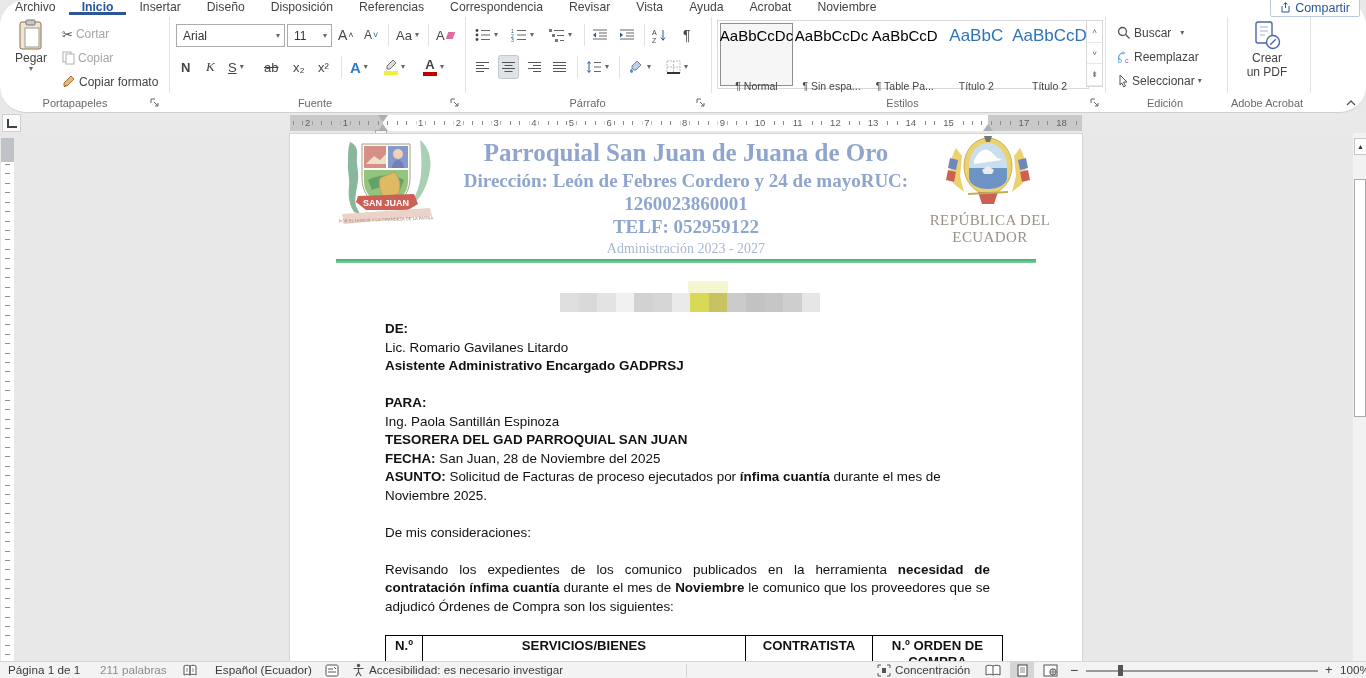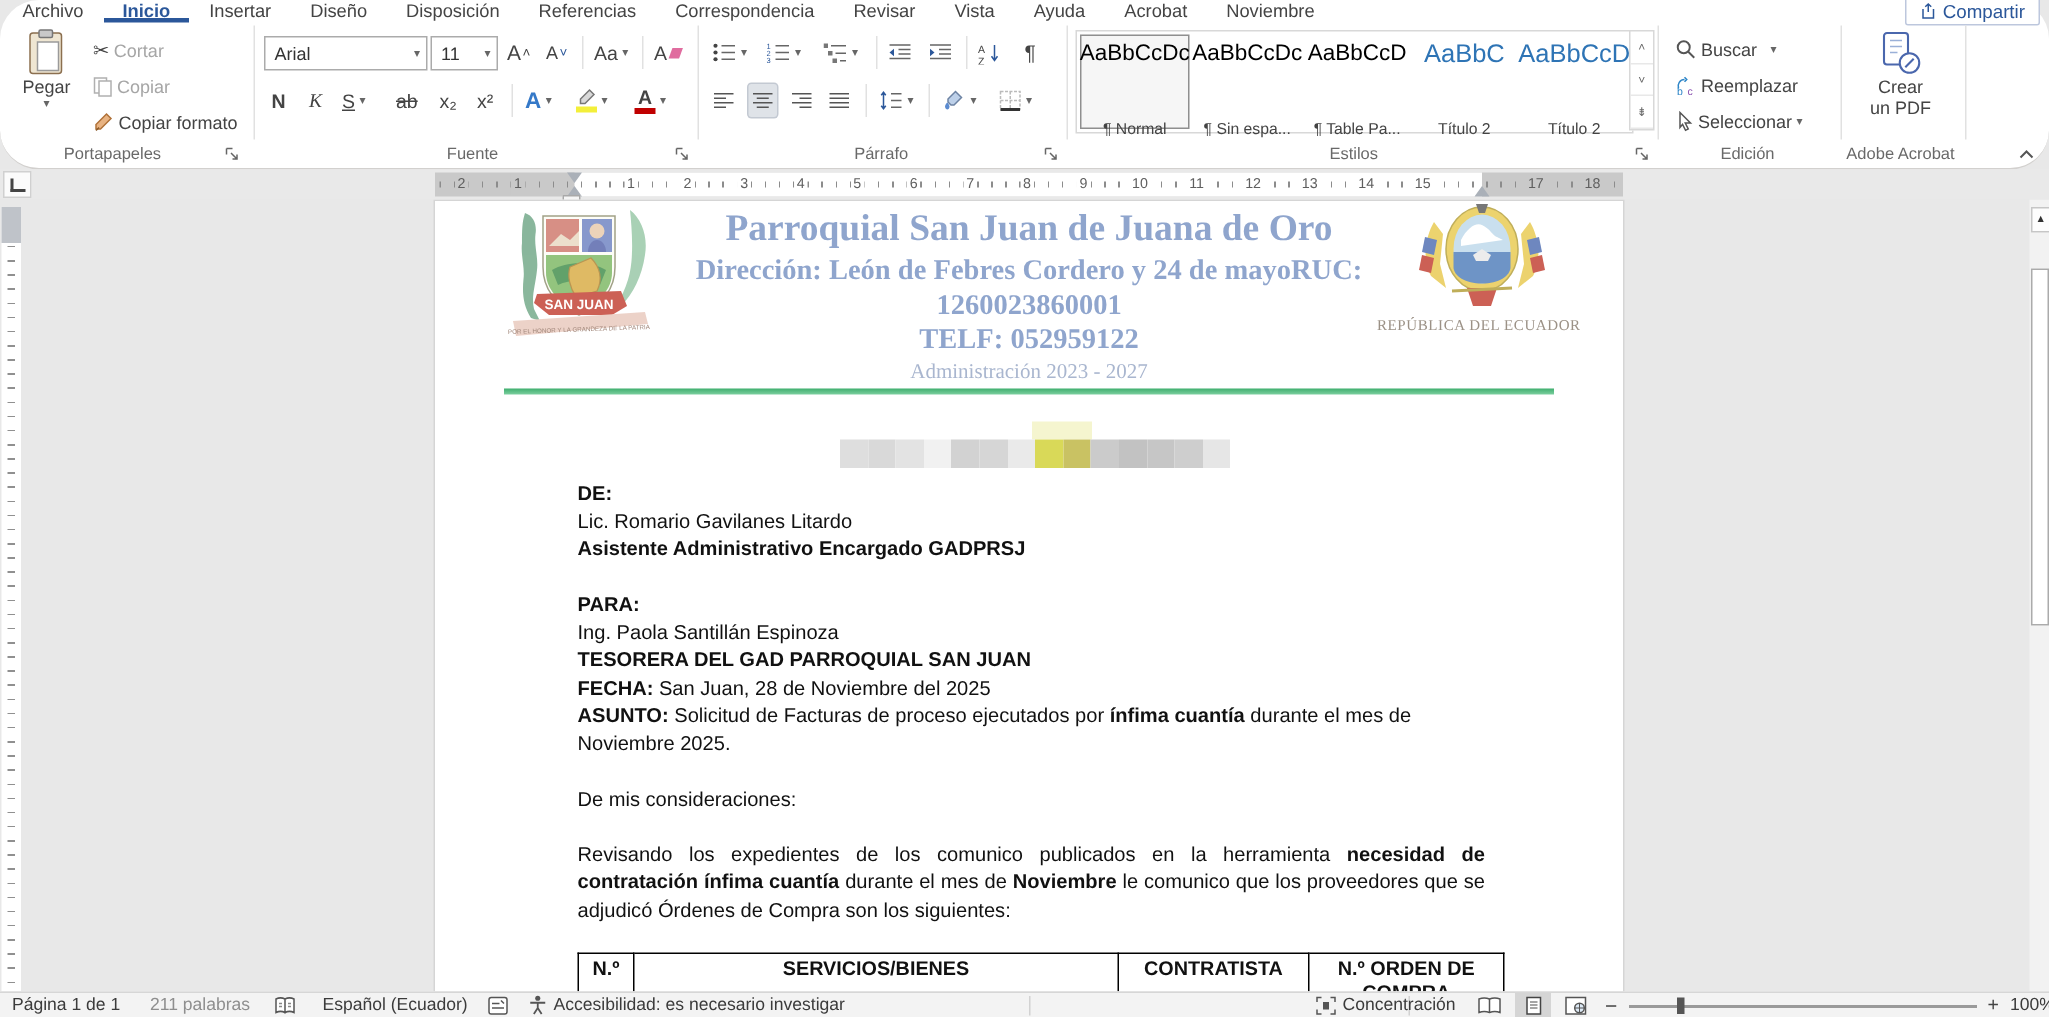--- a/index.html
+++ b/index.html
@@ -467,21 +467,21 @@
         <path d="M90 36l-8 2 2 10 8-2z" fill="#c0392b"></path>
       <ellipse cx="50" cy="32" rx="24" ry="28" fill="#e8c84a" stroke="#b09a30"></ellipse>
       <ellipse cx="50" cy="32" rx="19" ry="23" fill="#bcd8ea"></ellipse>
       <path d="M36 26c4-8 10-12 14-10 5 2 8 8 10 8l4 2-28 4z" fill="#fff"></path>
       <path d="M31 34h38v10c0 6-8 11-19 11s-19-5-19-11V34z" fill="#4a7ab8"></path>
       <path d="M44 36l6-4 6 4-2 4h-8z" fill="#e8e8e8"></path>
       <path d="M46 2h8l-2 6h-4z" fill="#555"></path>
       <path d="M40 58h20l-4 12h-12z" fill="#c0392b"></path>
       <path d="M30 60l40-2" stroke="#b09a30" stroke-width="2"></path>
     </svg>
-    <div style="position:absolute;left:628px;top:78px;width:144px;text-align:left;font-family:'Liberation Serif',serif;font-size:10px;letter-spacing:0.4px;color:#9b9186;">REPÚBLICA DEL ECUADOR</div>
+    <div style="position:absolute;left:628px;top:78px;width:144px;text-align:center;font-family:'Liberation Serif',serif;font-size:15px;letter-spacing:0.4px;color:#9b9186;">REPÚBLICA DEL ECUADOR</div>
 
     <div id="greenline"></div>
 
     <div id="redact-halo"></div>
     <div id="redact">
         <div class="rblock" style="background: rgb(222, 222, 222);"></div>
         <div class="rblock" style="background: rgb(217, 217, 217);"></div>
         <div class="rblock" style="background: rgb(227, 227, 227);"></div>
         <div class="rblock" style="background: rgb(241, 241, 241);"></div>
         <div class="rblock" style="background: rgb(210, 210, 210);"></div>

